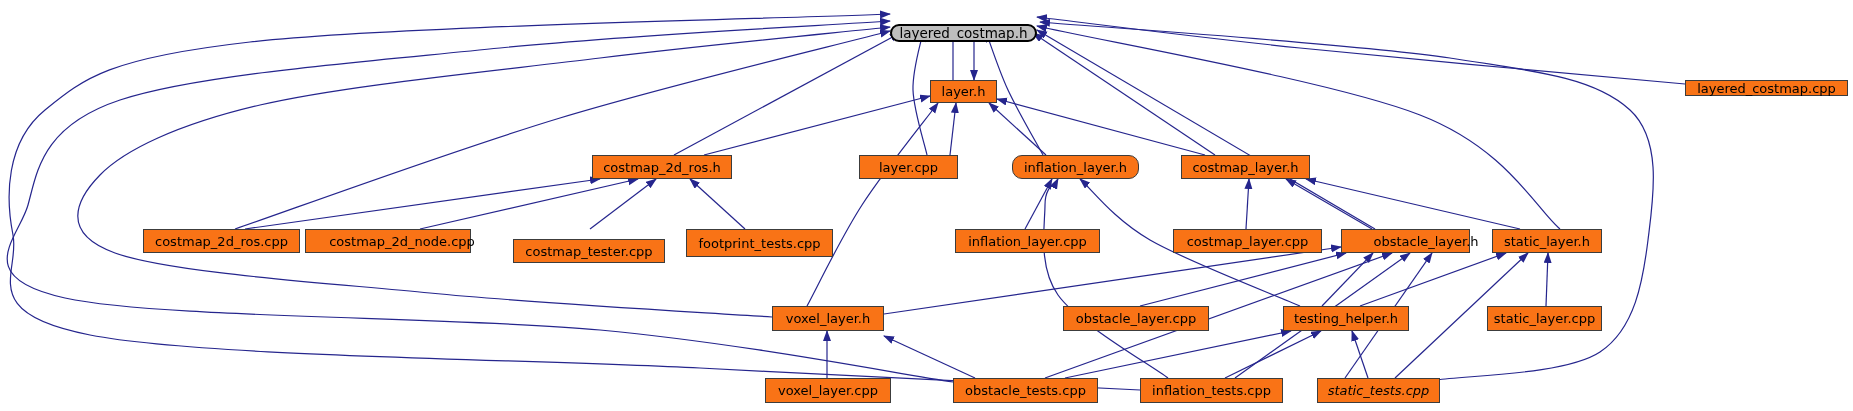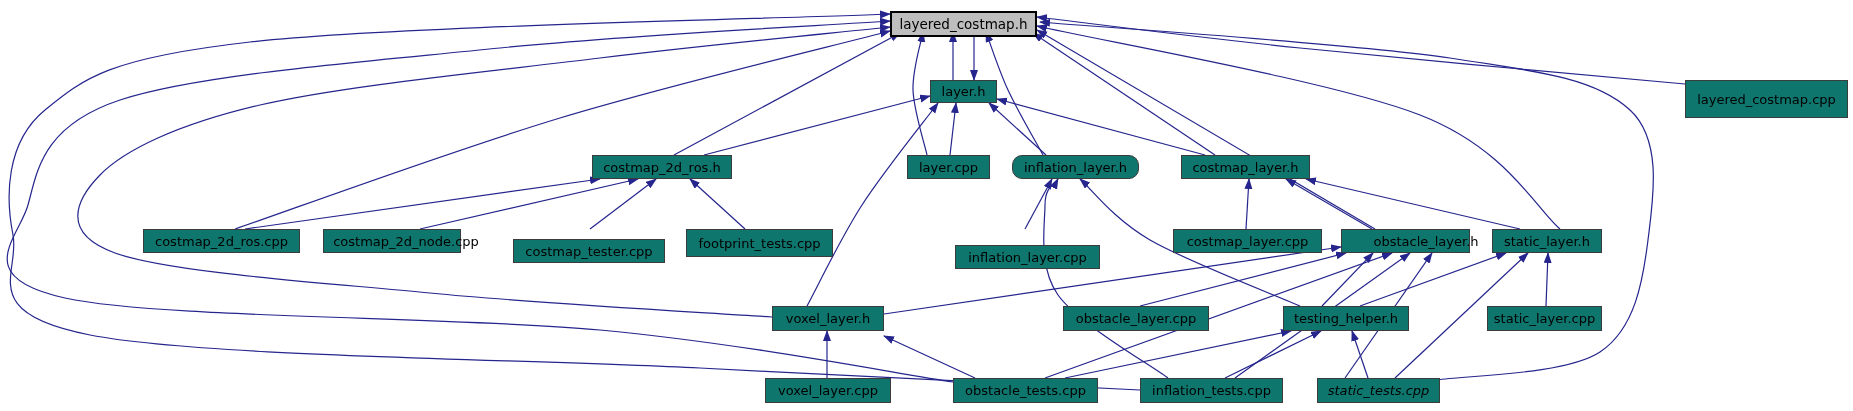--- a/index.html
+++ b/index.html
@@ -7,21 +7,21 @@
     position:relative;
     width:1853px;height:411px;
     background:#ffffff;
     font-family:"DejaVu Sans","Liberation Sans",sans-serif;
     overflow:hidden;
   }
   #edges-layer{position:absolute;left:0;top:0;pointer-events:none;}
   .gnode{
     position:absolute;
     box-sizing:border-box;
-    background:#0f766e;
+    background:#f97316;
     border:1px solid #3c3c3c;
     display:flex;align-items:center;justify-content:center;
     font-size:13px;color:#000000;
     white-space:nowrap;
     cursor:pointer;
     z-index:2;
   }
   .gnode.hl{
     background:#bebebe;
     border:2px solid #000000;
@@ -76,54 +76,54 @@
       <path d="M1546,306 L1548,253" fill="none" stroke="#25258d" stroke-width="1.2" marker-end="url(#arrow)"></path>
       <path d="M1360,306 L1506,253" fill="none" stroke="#25258d" stroke-width="1.2" marker-end="url(#arrow)"></path>
       <path d="M1395,378 L1528,253" fill="none" stroke="#25258d" stroke-width="1.2" marker-end="url(#arrow)"></path>
       <path d="M827,378 L827,331" fill="none" stroke="#25258d" stroke-width="1.2" marker-end="url(#arrow)"></path>
       <path d="M975,378 L884,336" fill="none" stroke="#25258d" stroke-width="1.2" marker-end="url(#arrow)"></path>
       <path d="M1065,378 L1291,331" fill="none" stroke="#25258d" stroke-width="1.2" marker-end="url(#arrow)"></path>
       <path d="M1225,378 L1321,331" fill="none" stroke="#25258d" stroke-width="1.2" marker-end="url(#arrow)"></path>
       <path d="M1368,378 L1352,331" fill="none" stroke="#25258d" stroke-width="1.2" marker-end="url(#arrow)"></path>
     </svg>
 
-<div class="gnode hl" style="left: 890px; top: 11px; width: 147px; height: 26px;">
+<div class="gnode hl" style="left: 890px; top: 24px; width: 147px; height: 18px; border-radius: 12px;">
       <span>layered_costmap.h</span>
     </div>
     <div class="gnode" style="left: 930px; top: 80px; width: 67px; height: 23px;">
       <span>layer.h</span>
     </div>
-    <div class="gnode" style="left: 1685px; top: 80px; width: 163px; height: 38px;">
+    <div class="gnode" style="left: 1685px; top: 80px; width: 163px; height: 16px;">
       <span>layered_costmap.cpp</span>
     </div>
     <div class="gnode" style="left: 592px; top: 155px; width: 140px; height: 24px;">
       <span>costmap_2d_ros.h</span>
     </div>
-    <div class="gnode" style="left: 907px; top: 155px; width: 83px; height: 24px;">
+    <div class="gnode" style="left: 859px; top: 155px; width: 99px; height: 24px;">
       <span>layer.cpp</span>
     </div>
     <div class="gnode" style="left: 1012px; top: 155px; width: 127px; height: 24px; border-radius: 10px;">
       <span>inflation_layer.h</span>
     </div>
     <div class="gnode" style="left: 1181px; top: 155px; width: 129px; height: 24px;">
       <span>costmap_layer.h</span>
     </div>
     <div class="gnode" style="left: 143px; top: 229px; width: 157px; height: 24px;">
       <span>costmap_2d_ros.cpp</span>
     </div>
-    <div class="gnode" style="left: 323px; top: 229px; width: 138px; height: 24px; padding-left: 28px;">
+    <div class="gnode" style="left: 305px; top: 229px; width: 166px; height: 24px; padding-left: 28px;">
       <span>costmap_2d_node.cpp</span>
     </div>
     <div class="gnode" style="left: 513px; top: 239px; width: 152px; height: 24px;">
       <span>costmap_tester.cpp</span>
     </div>
     <div class="gnode" style="left: 686px; top: 229px; width: 147px; height: 28px;">
       <span>footprint_tests.cpp</span>
     </div>
-    <div class="gnode" style="left: 955px; top: 229px; width: 145px; height: 24px; margin-top: 16px;">
+    <div class="gnode" style="left: 955px; top: 229px; width: 145px; height: 24px;">
       <span>inflation_layer.cpp</span>
     </div>
     <div class="gnode" style="left: 1173px; top: 229px; width: 149px; height: 24px;">
       <span>costmap_layer.cpp</span>
     </div>
     <div class="gnode" style="left: 1341px; top: 229px; width: 129px; height: 24px; padding-left: 41px;">
       <span>obstacle_layer.h</span>
     </div>
     <div class="gnode" style="left: 1492px; top: 229px; width: 110px; height: 24px; text-align: right;">
       <span>static_layer.h</span>

